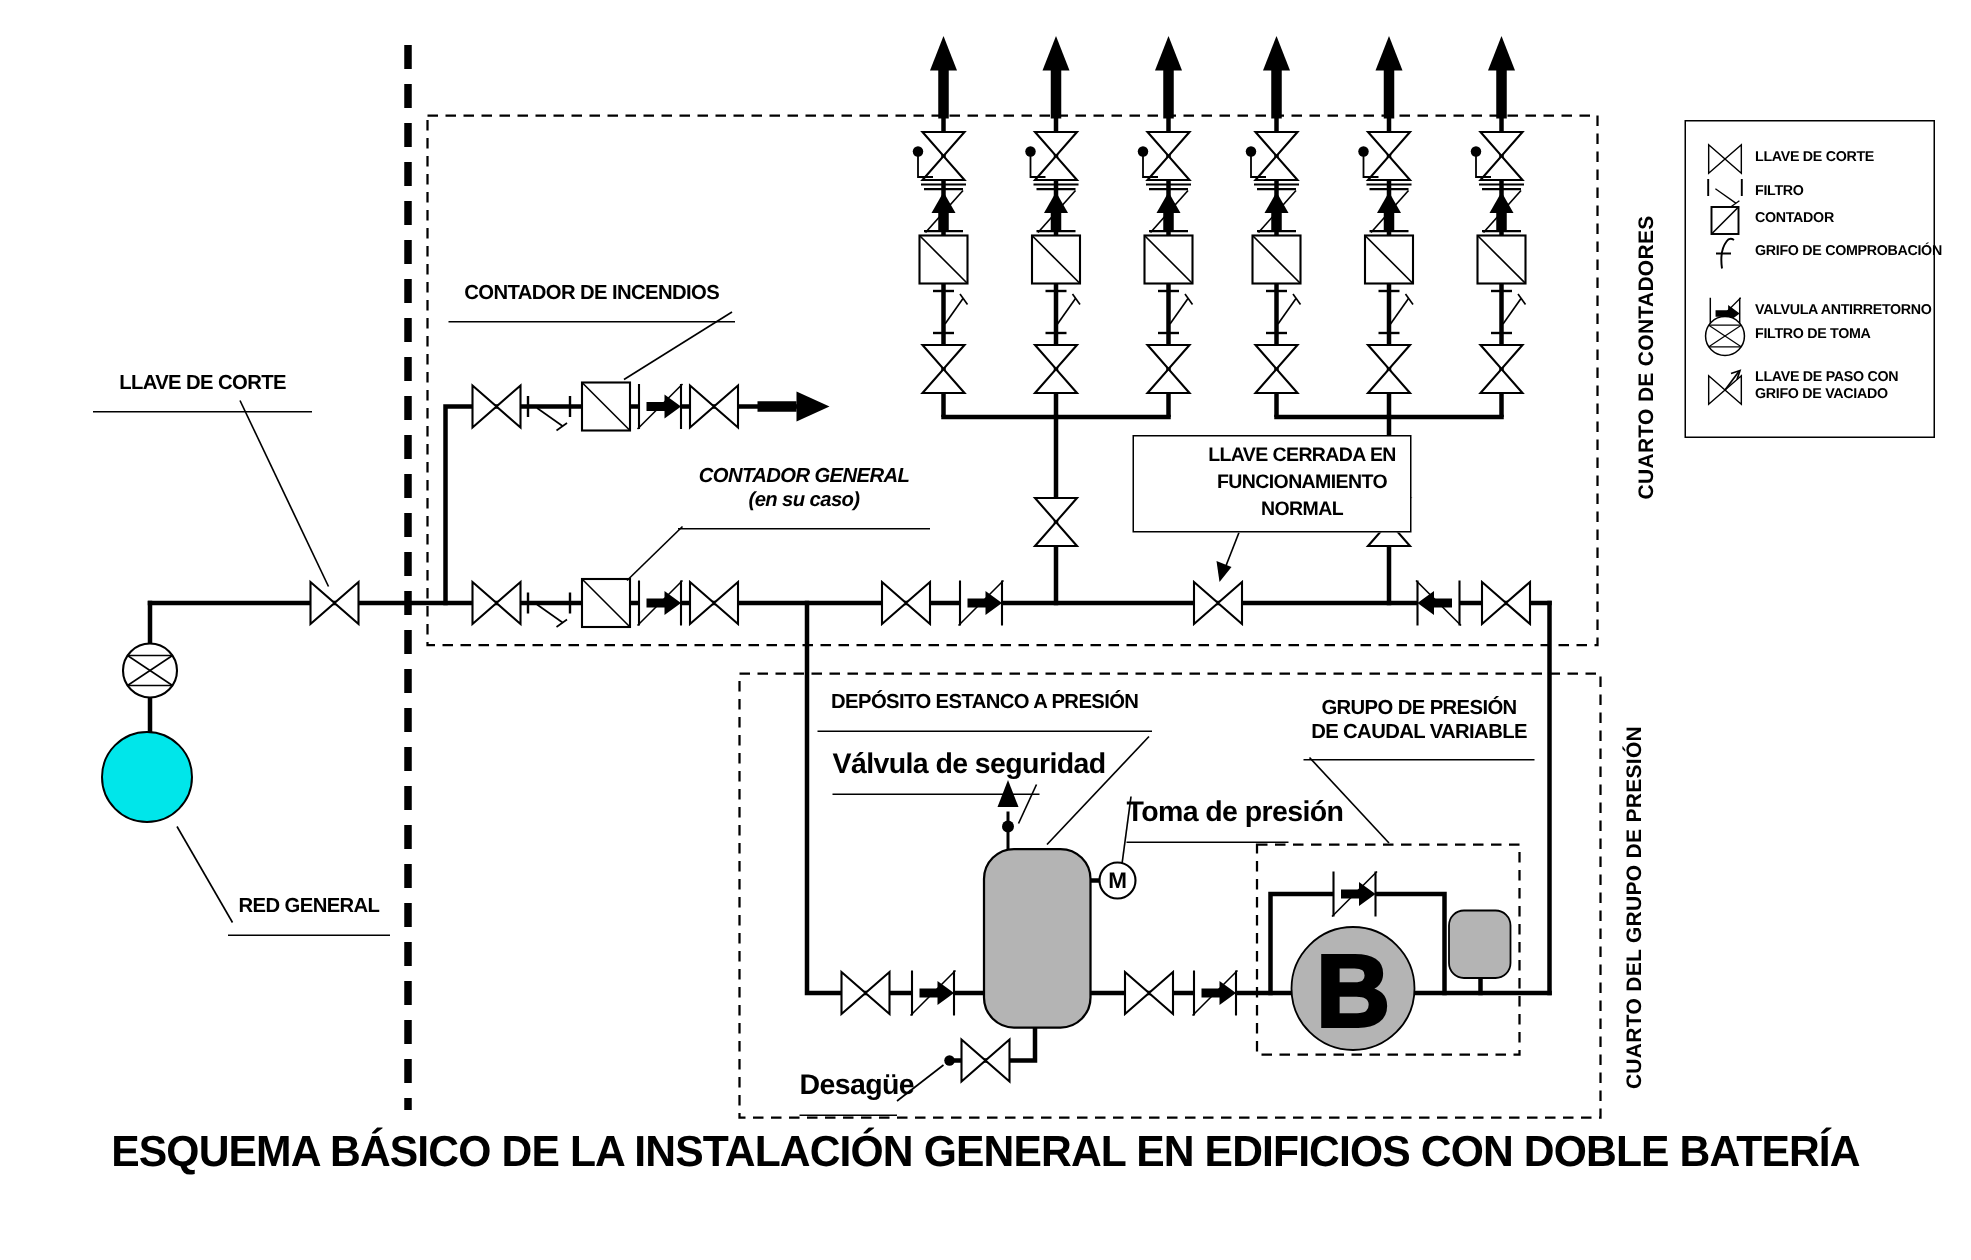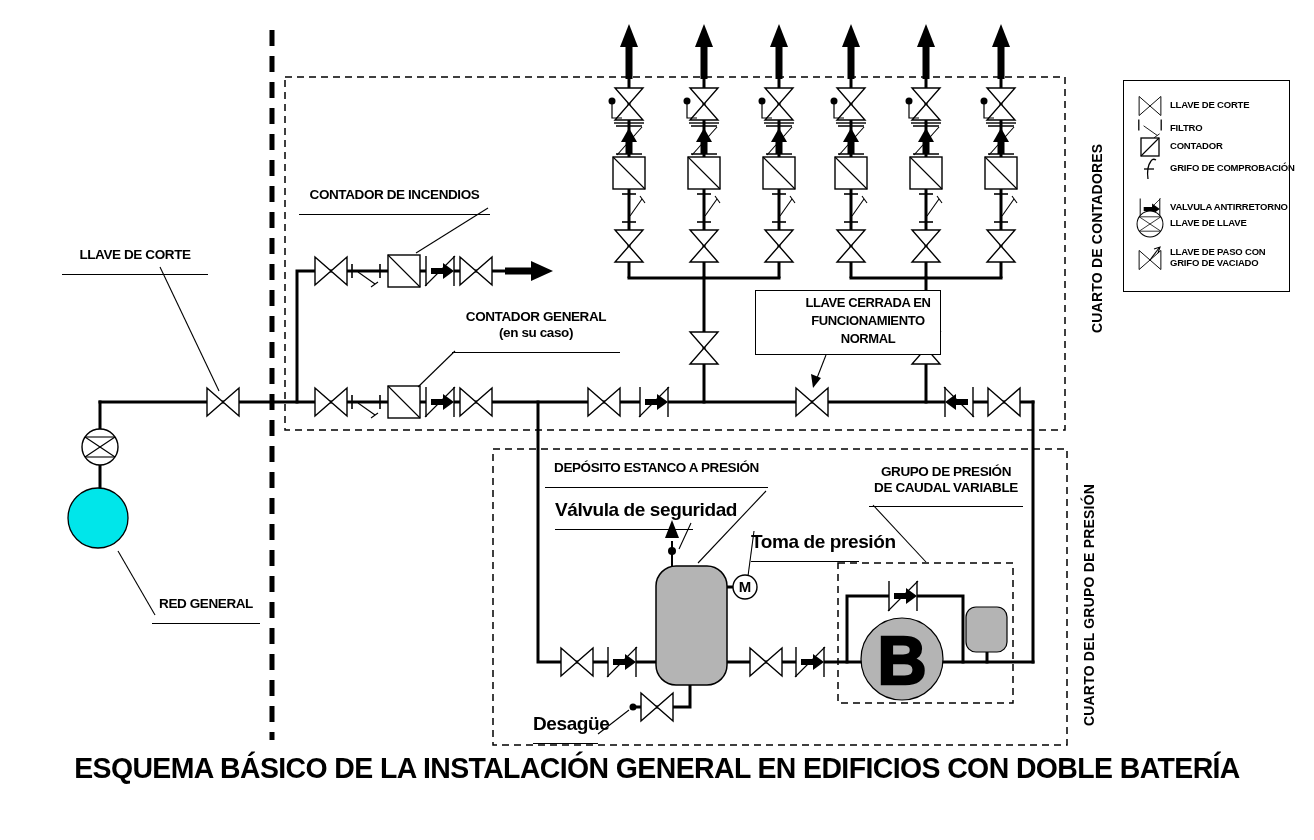--- a/index.html
+++ b/index.html
@@ -179,21 +179,21 @@
     <line x1="754" y1="531" x2="748" y2="576"></line>
     <line x1="873" y1="505" x2="926" y2="562"></line>
     <line x1="598" y1="734" x2="629" y2="710"></line>
     <line x1="826" y1="355" x2="817" y2="378"></line>
   </g>
   <polygon points="813,388 821,378 811,374" fill="#000"></polygon>
 </svg>
 
 <div class="lbl u" style="left:62px;top:247px;width:146px;">LLAVE DE CORTE</div>
 <div class="lbl u" style="left:299px;top:187px;width:191px;">CONTADOR DE INCENDIOS</div>
-<div class="lbl u" style="left:452px;top:309px;width:168px;">
+<div class="lbl u" style="left:452px;top:309px;width:168px;font-style:italic;">
   <div>CONTADOR GENERAL</div>
   <div>(en su caso)</div>
 </div>
 <div class="lbl u" style="left:152px;top:596px;width:108px;">RED GENERAL</div>
 <div class="lbl u" style="left:545px;top:445px;width:223px;margin-top:15px;">DEPÓSITO ESTANCO A PRESIÓN</div>
 <div class="lbl u mixed" style="left:555px;top:502px;width:138px;">Válvula de seguridad</div>
 <div class="lbl u mixed" style="left:751px;top:534px;width:108px;">Toma de presión</div>
 <div class="lbl u" style="left:869px;top:464px;width:154px;line-height:15.5px;">
   <div>GRUPO DE PRESIÓN</div>
   <div>DE CAUDAL VARIABLE</div>
@@ -240,21 +240,21 @@
   <div class="lg-row" style="top:115px;">
     <svg class="lg-ic" width="40" height="26" viewBox="-20 -13 40 26">
           <use href="#ckH" transform="scale(0.7)"></use>
         </svg>
     <div class="lg-tx">VALVULA ANTIRRETORNO</div>
   </div>
   <div class="lg-row" style="top:128px;">
     <svg class="lg-ic" width="40" height="30" viewBox="-20 -15 40 30">
           <use href="#toma" transform="scale(0.72)"></use>
         </svg>
-    <div class="lg-tx" style="top:8px;">LLAVE DE LLAVE</div>
+    <div class="lg-tx" style="top:8px;">FILTRO DE TOMA</div>
   </div>
   <div class="lg-row" style="top:163px;height:32px;">
     <svg class="lg-ic" width="40" height="32" viewBox="-20 -16 40 32">
       <use href="#bwH" transform="scale(0.68)"></use>
       <polyline points="0,0 9,-12" fill="none" stroke="#000" stroke-width="1.1"></polyline>
       <polyline points="4,-11 10,-13 8,-7" fill="none" stroke="#000" stroke-width="1.1"></polyline>
     </svg>
     <div class="lg-tx" style="top:2px;line-height:11px;">
       <div>LLAVE DE PASO CON</div>
       <div>GRIFO DE VACIADO</div>

